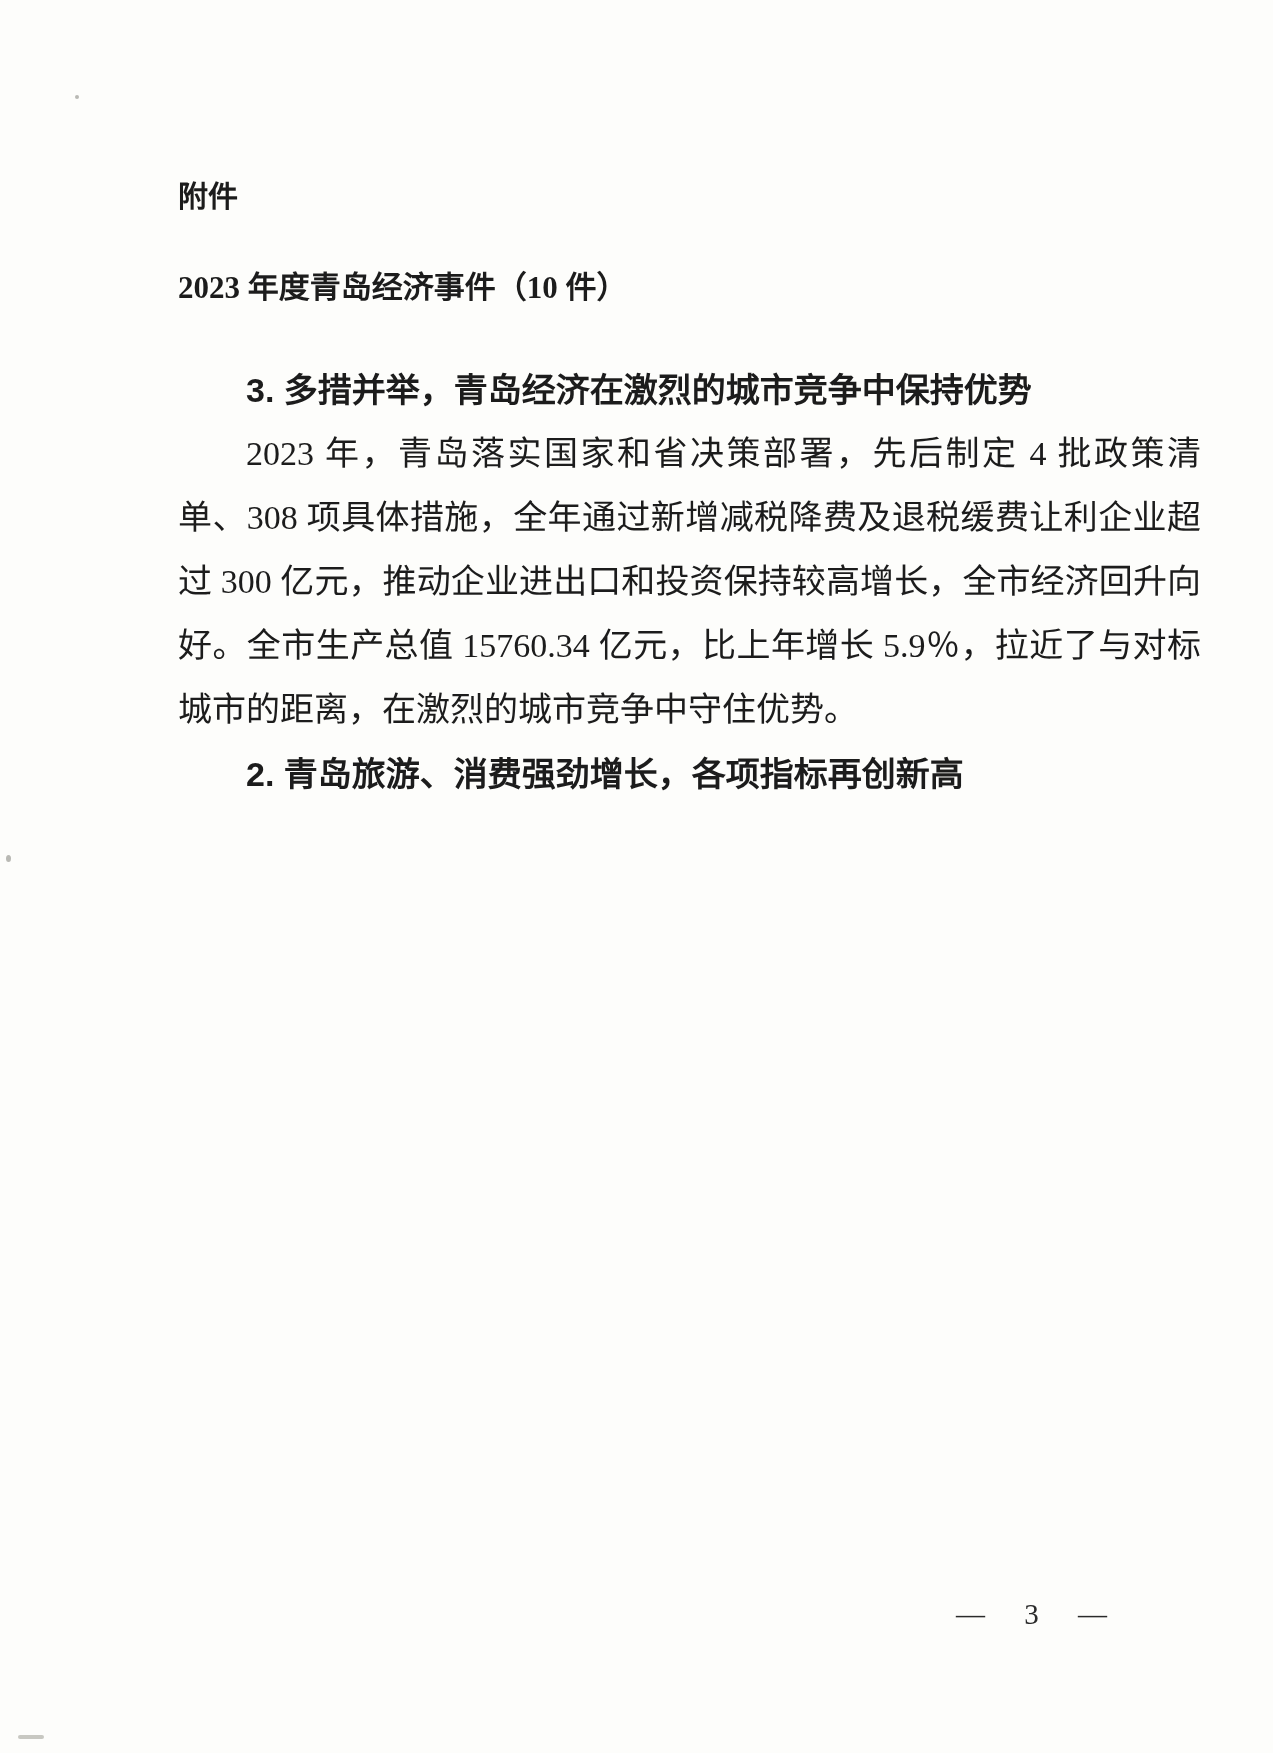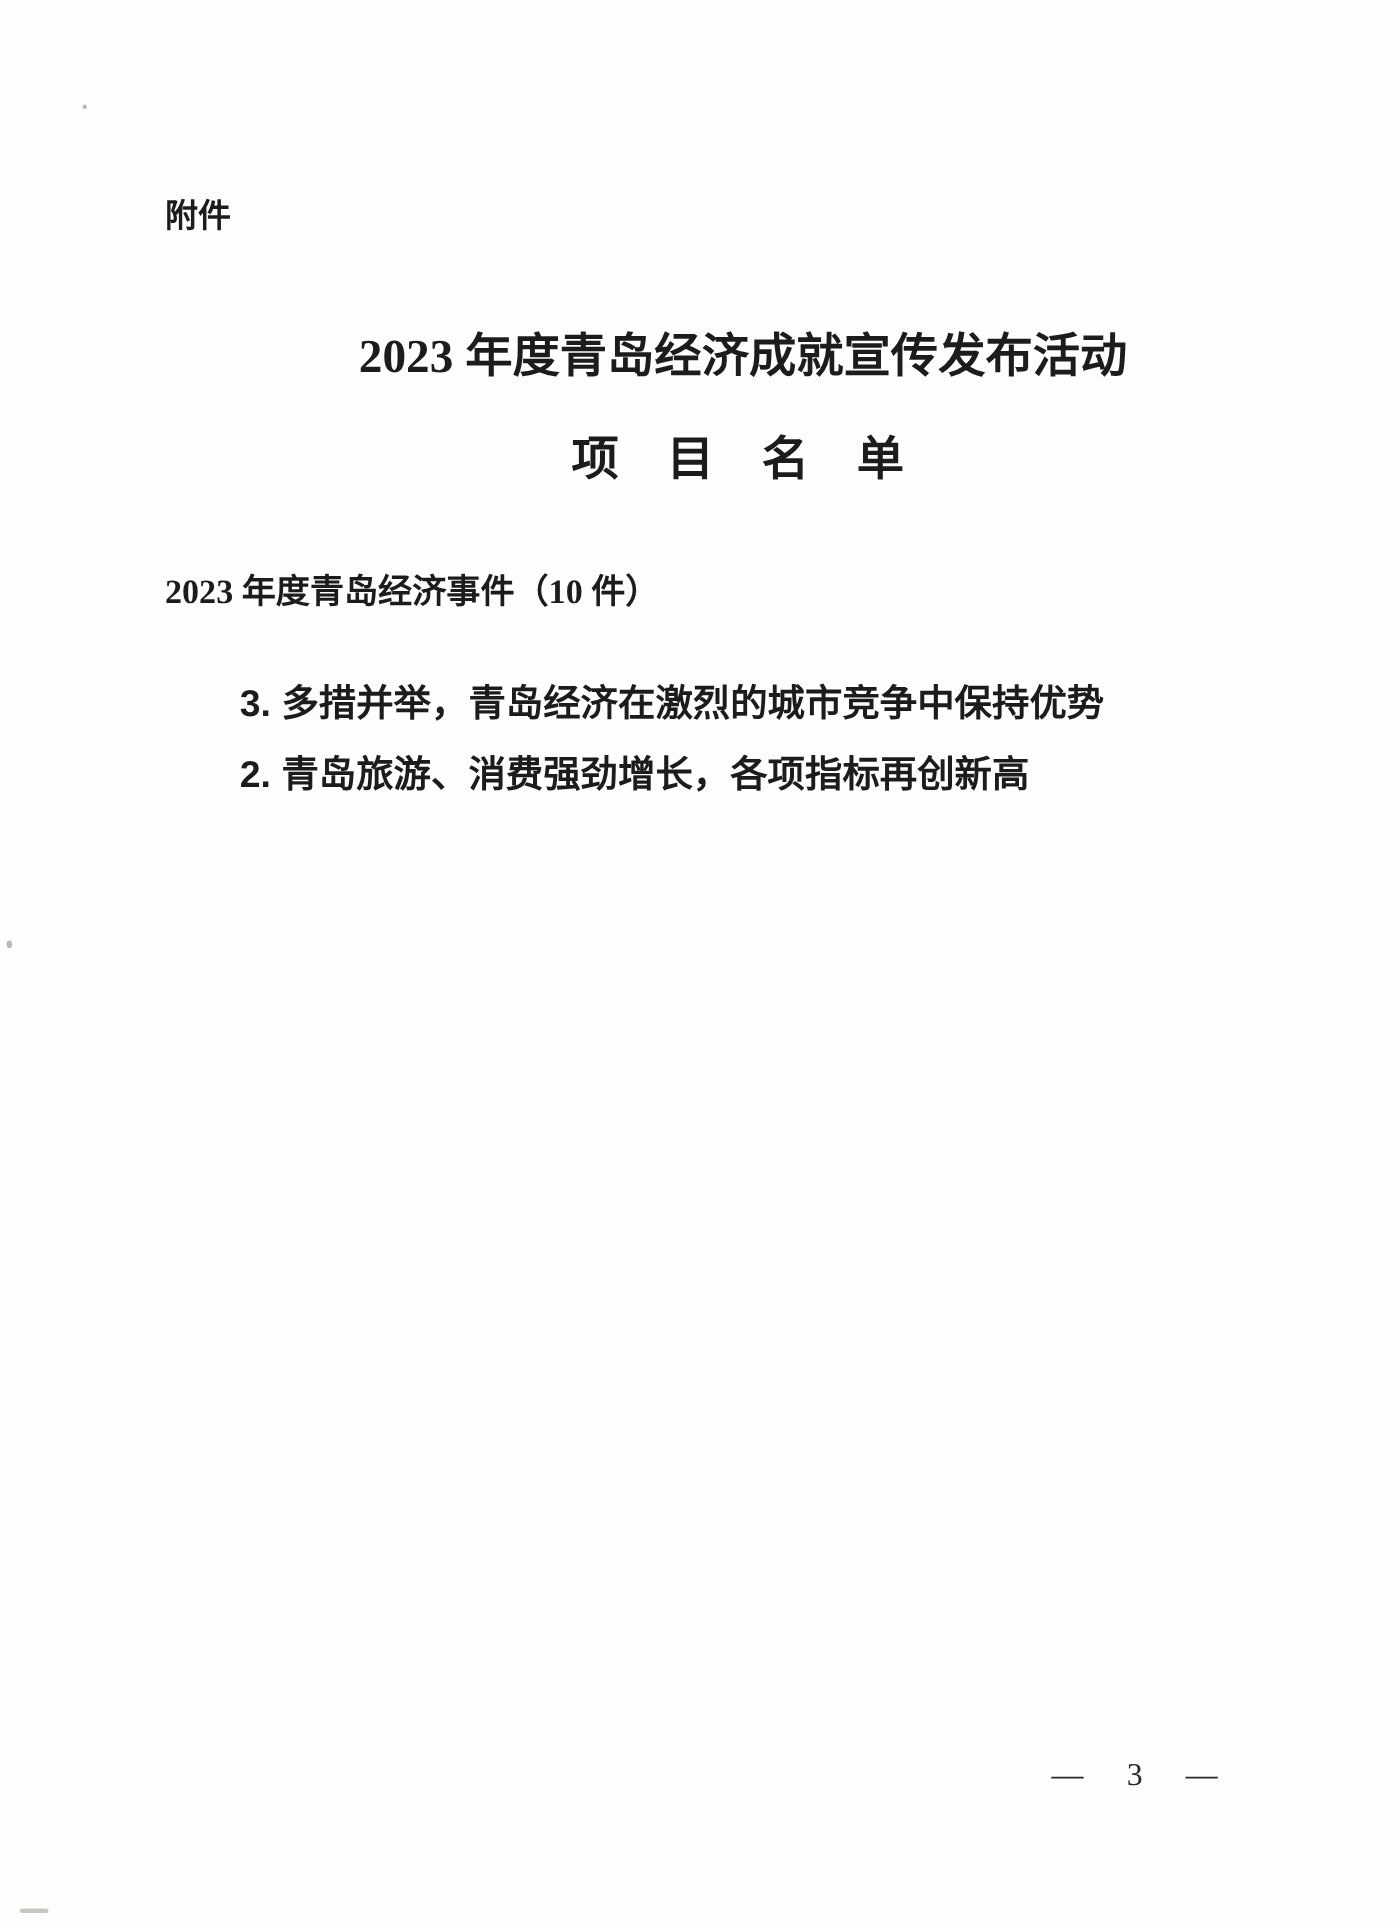--- a/index.html
+++ b/index.html
@@ -13,20 +13,21 @@
     color: #1c1c1c;
     font-family: "Liberation Serif", serif;
     position: relative;
     overflow: hidden;
   }
   .page {
     position: absolute;
     inset: 0;
     padding: 178px 72px 0 150px;
     box-sizing: border-box;
+    margin-left: 28px;
   }
   .attachment-label {
     font-family: "Liberation Sans", sans-serif;
     font-weight: 700;
     font-size: 30px;
     line-height: 38px;
   }
   .doc-title {
     margin-top: 62px;
     text-align: center;
@@ -82,30 +83,27 @@
   .speck.s2 { left: 6px; top: 855px; width: 5px; height: 7px; }
   .speck.s3 { left: 18px; top: 1735px; width: 26px; height: 4px; background:#c8c8c2; border-radius:2px; }
 </style>
 </head>
 <body>
 
 <div class="page">
 
   <div class="attachment-label">附件</div>
 
-  <div class="doc-title">
-    <div class="line1">2023 年度青岛经济成就宣传发布活动</div>
-    <div class="line2">项 目 名 单</div>
-  </div>
 
   <div class="section-heading">2023 年度青岛经济事件（10 件）</div>
 
   <div class="content">
 
     <p class="entry-heading">3. 多措并举，青岛经济在激烈的城市竞争中保持优势</p>
+    <p class="entry-body">2023 年，青岛落实国家和省决策部署，先后制定 4 批政策清单、308 项具体措施，全年通过新增减税降费及退税缓费让利企业超过 300 亿元，推动企业进出口和投资保持较高增长，全市经济回升向好。全市生产总值 15760.34 亿元，比上年增长 5.9％，拉近了与对标城市的距离，在激烈的城市竞争中守住优势。</p>
 
     <p class="entry-heading">2. 青岛旅游、消费强劲增长，各项指标再创新高</p>
 
 
   </div>
 
   <div class="page-number">— 3 —</div>
 
 </div>
 

